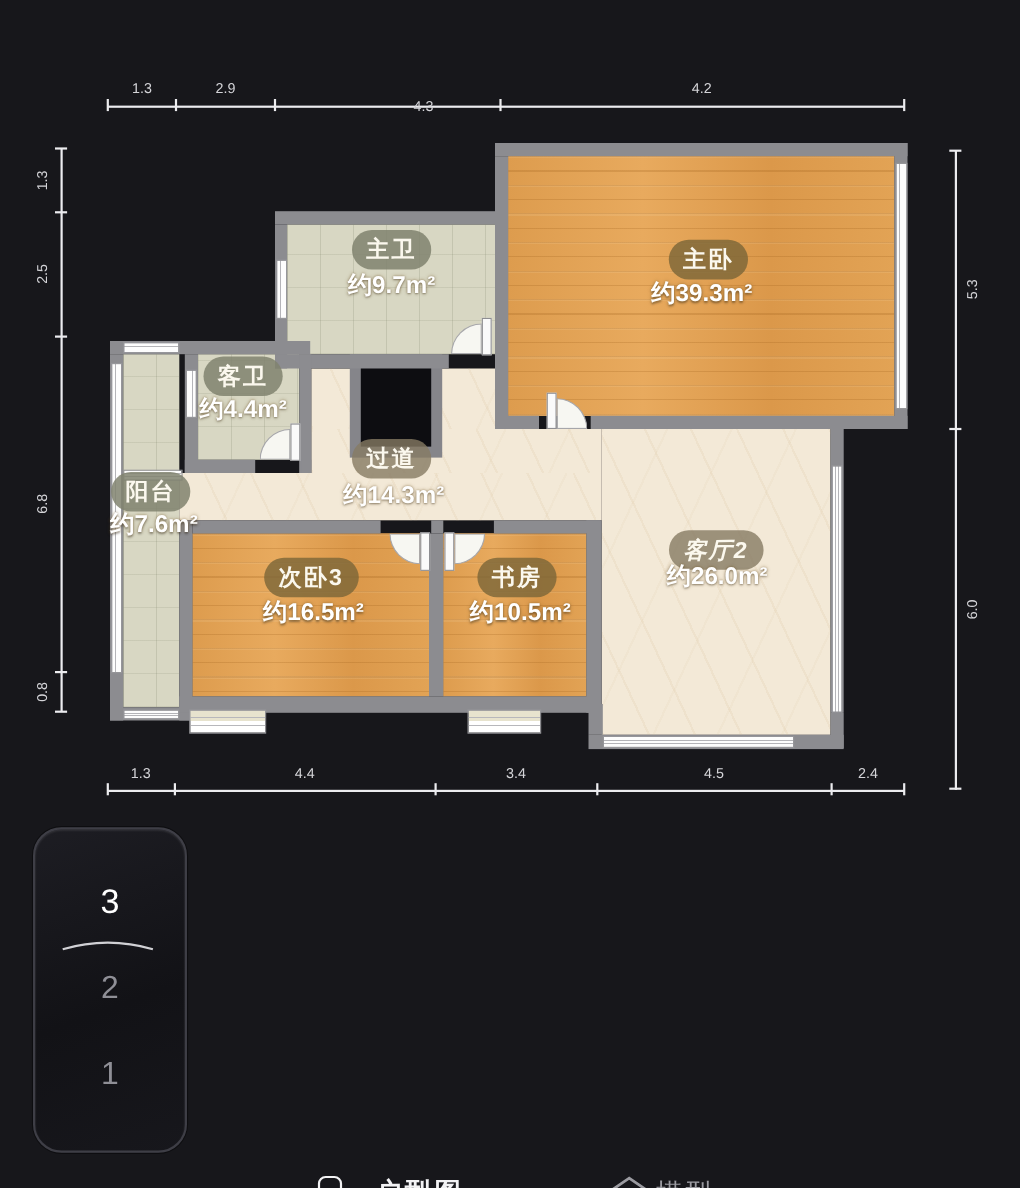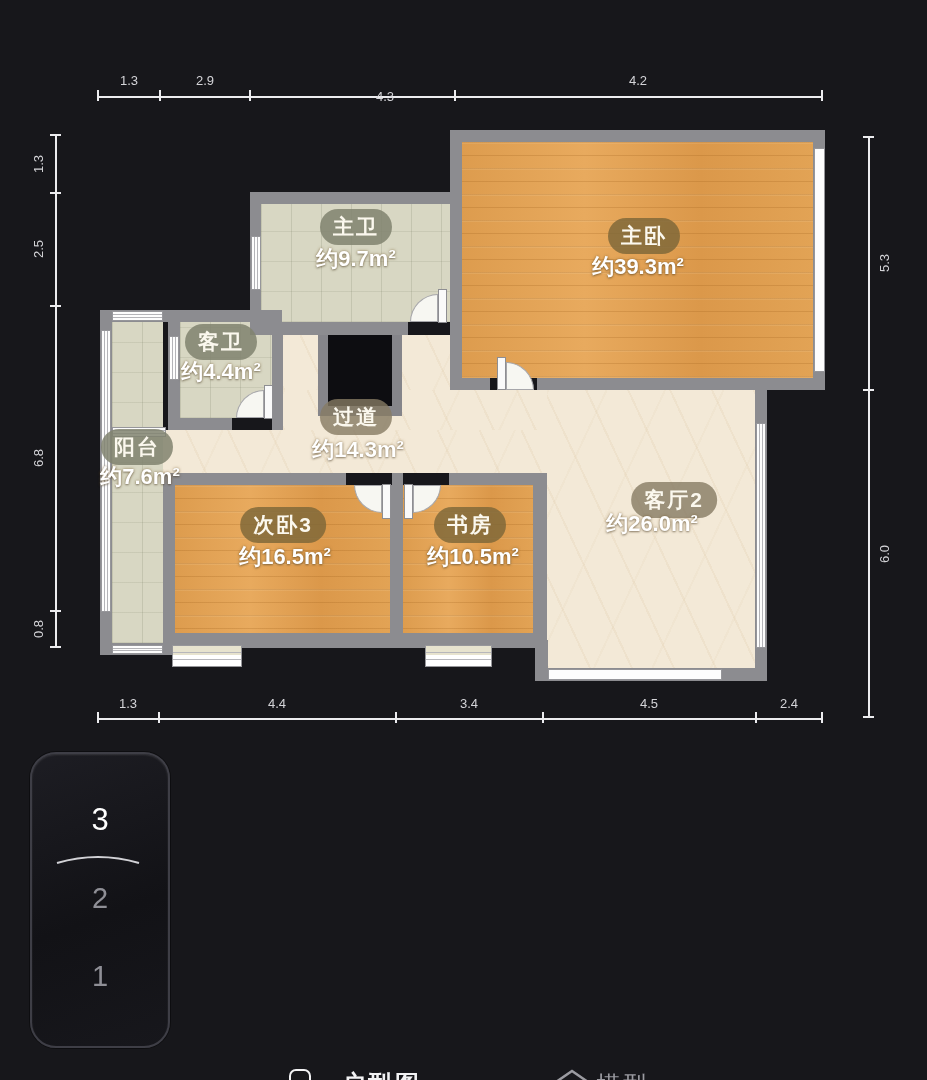--- a/index.html
+++ b/index.html
@@ -188,21 +188,21 @@
     <div class="pill pill-tile" style="left:221px;top:342px;">客卫</div>
     <div class="area" style="left:221px;top:372px;">约4.4m²</div>
     <div class="pill pill-marble" style="left:356px;top:417px;">过道</div>
     <div class="area" style="left:358px;top:450px;">约14.3m²</div>
     <div class="pill pill-tile" style="left:137px;top:447px;">阳台</div>
     <div class="area" style="left:140px;top:477px;">约7.6m²</div>
     <div class="pill pill-wood" style="left:283px;top:525px;">次卧3</div>
     <div class="area" style="left:285px;top:557px;">约16.5m²</div>
     <div class="pill pill-wood" style="left:470px;top:525px;">书房</div>
     <div class="area" style="left:473px;top:557px;">约10.5m²</div>
-    <div class="pill pill-marble" style="left:674px;top:500px;">客厅2</div>
+    <div class="pill pill-marble" style="left:651px;top:500px;font-style:italic;">客厅2</div>
     <div class="area" style="left:652px;top:524px;">约26.0m²</div>
   </div>
 
   <div class="selector">
     <div class="floor-item selected" style="top:48px;">3</div>
     <svg style="position:absolute;left:21px;top:96px;" width="90" height="16" viewBox="0 0 90 16">
       <path d="M4 13 Q45 1 86 13" stroke="#e6e6ea" stroke-width="2" fill="none" opacity="0.9"></path>
     </svg>
     <div class="floor-item" style="top:128px;">2</div>
     <div class="floor-item" style="top:206px;">1</div>

